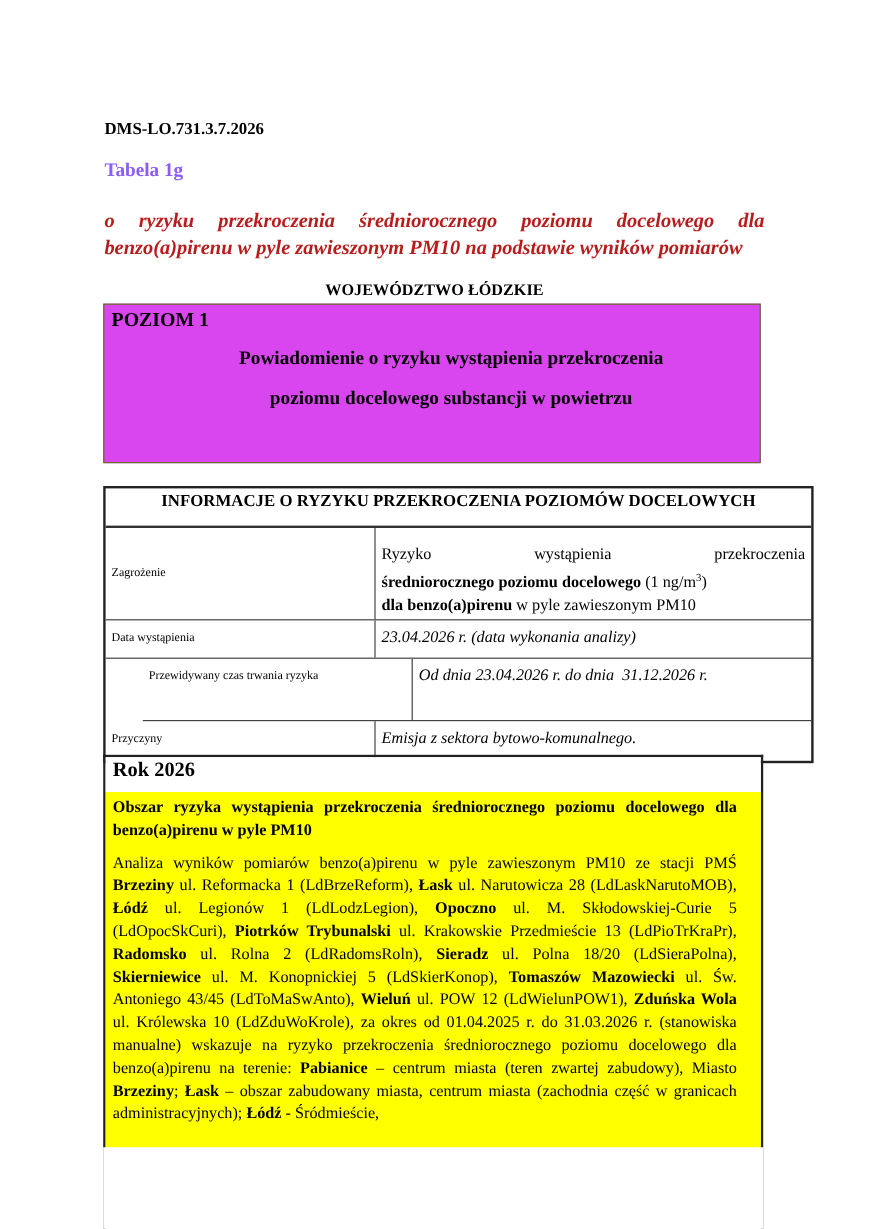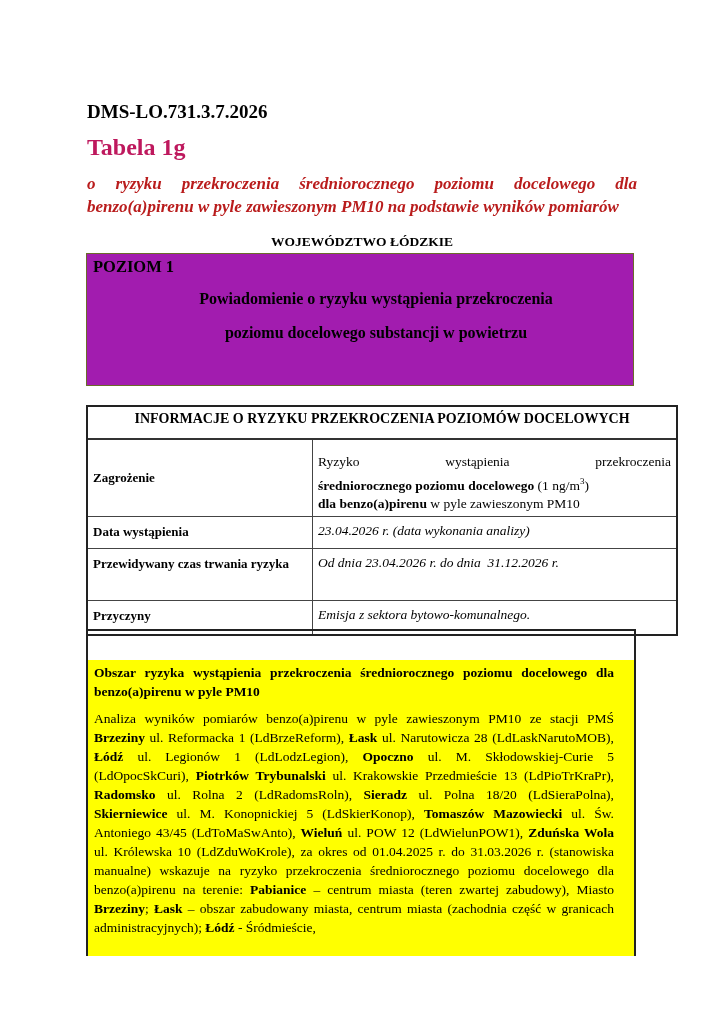--- a/index.html
+++ b/index.html
@@ -19,29 +19,29 @@
       position: absolute;
       left: 87px;
       top: 0;
       width: 550px;
     }
     .doc-id {
       position: absolute;
       top: 101px;
       left: 0;
       font-weight: bold;
-      font-size: 19px;
+      font-size: 14px;
     }
     .table-title {
       position: absolute;
       top: 134px;
       left: 0;
       font-weight: bold;
-      font-size: 24px;
-      color: #be185d;
+      font-size: 16px;
+      color: #8b5cf6;
     }
     .subtitle {
       position: absolute;
       top: 172px;
       left: 0;
       width: 550px;
       font-weight: bold;
       font-style: italic;
       font-size: 17px;
       line-height: 23px;
@@ -62,21 +62,21 @@
       text-align: center;
       font-weight: bold;
       font-size: 13.5px;
     }
     .level-box {
       position: absolute;
       top: 253px;
       left: -1px;
       width: 548px;
       height: 133px;
-      background: #a21caf;
+      background: #d946ef;
       border: 1px solid #6b6b2a;
       box-sizing: border-box;
     }
     .level-box .level-label {
       position: absolute;
       top: 3px;
       left: 6px;
       font-weight: bold;
       font-size: 16.5px;
     }
@@ -112,39 +112,39 @@
     .info-row {
       display: flex;
       border-bottom: 1.5px solid #444;
       box-sizing: border-box;
     }
     .info-row:last-child { border-bottom: none; }
     .info-row .label {
       width: 225px;
       border-right: 1.5px solid #444;
       padding: 4px 5px;
-      font-weight: bold;
-      font-size: 13px;
+      font-weight: normal;
+      font-size: 10px;
       line-height: 21px;
       box-sizing: border-box;
     }
     .info-row .value {
       flex: 1;
       padding: 4px 5px;
       font-size: 13.5px;
       line-height: 19px;
       box-sizing: border-box;
     }
     .info-row .value.italic { font-style: italic; }
     .row-threat { height: 77px; }
     .row-threat .label { padding-top: 27px; }
     .row-threat .value { text-align: justify; line-height: 18.5px; padding-top: 13px; }
     .row-threat .value .j1 { display: block; text-align: justify; text-align-last: justify; }
     .row-date { height: 32px; }
-    .row-duration { height: 52px; }
+    .row-duration { height: 52px; margin-left: 31px; }
     .row-causes { height: 33px; }
 
     .year-section {
       position: absolute;
       top: 629px;
       left: -1px;
       width: 550px;
       height: 400px;
       border-left: 2px solid #222;
       border-right: 2px solid #222;
@@ -231,20 +231,21 @@
       <div class="value italic" style="white-space:pre">Od dnia 23.04.2026 r. do dnia  31.12.2026 r.</div>
     </div>
 
     <div class="info-row row-causes">
       <div class="label">Przyczyny</div>
       <div class="value italic">Emisja z sektora bytowo-komunalnego.</div>
     </div>
   </div>
 
   <div class="year-section">
+    <div class="year-label">Rok 2026</div>
     <div class="year-body">
       <div class="area-title">Obszar ryzyka wystąpienia przekroczenia średniorocznego poziomu docelowego dla benzo(a)pirenu w pyle PM10</div>
       <div class="analysis">
         <span>Analiza wyników pomiarów benzo(a)pirenu w pyle zawieszonym PM10 ze stacji PMŚ </span><b>Brzeziny</b><span> ul. Reformacka 1 (LdBrzeReform), </span><b>Łask</b><span> ul. Narutowicza 28 (LdLaskNarutoMOB), </span><b>Łódź</b><span>  ul. Legionów 1 (LdLodzLegion), </span><b>Opoczno</b><span> ul. M. Skłodowskiej-Curie 5 (LdOpocSkCuri), </span><b>Piotrków Trybunalski</b><span> ul. Krakowskie Przedmieście 13 (LdPioTrKraPr), </span><b>Radomsko</b><span> ul. Rolna 2 (LdRadomsRoln), </span><b>Sieradz</b><span> ul. Polna 18/20 (LdSieraPolna), </span><b>Skierniewice</b><span> ul. M. Konopnickiej 5 (LdSkierKonop), </span><b>Tomaszów Mazowiecki</b><span> ul. Św. Antoniego 43/45 (LdToMaSwAnto), </span><b>Wieluń</b><span> ul. POW 12 (LdWielunPOW1), </span><b>Zduńska Wola</b><span> ul. Królewska 10 (LdZduWoKrole), </span><span>za okres od 01.04.2025 r. do 31.03.2026 r. (stanowiska manualne) wskazuje na ryzyko przekroczenia średniorocznego poziomu docelowego dla benzo(a)pirenu na terenie: </span><b>Pabianice</b><span> – centrum miasta (teren zwartej zabudowy), Miasto </span><b>Brzeziny</b><span>; </span><b>Łask</b><span> – obszar zabudowany miasta, centrum miasta (zachodnia część w granicach administracyjnych); </span><b>Łódź</b><span> - Śródmieście,</span>
       </div>
     </div>
     <div class="year-bottom-border"></div>
   </div>
 
 </div>

